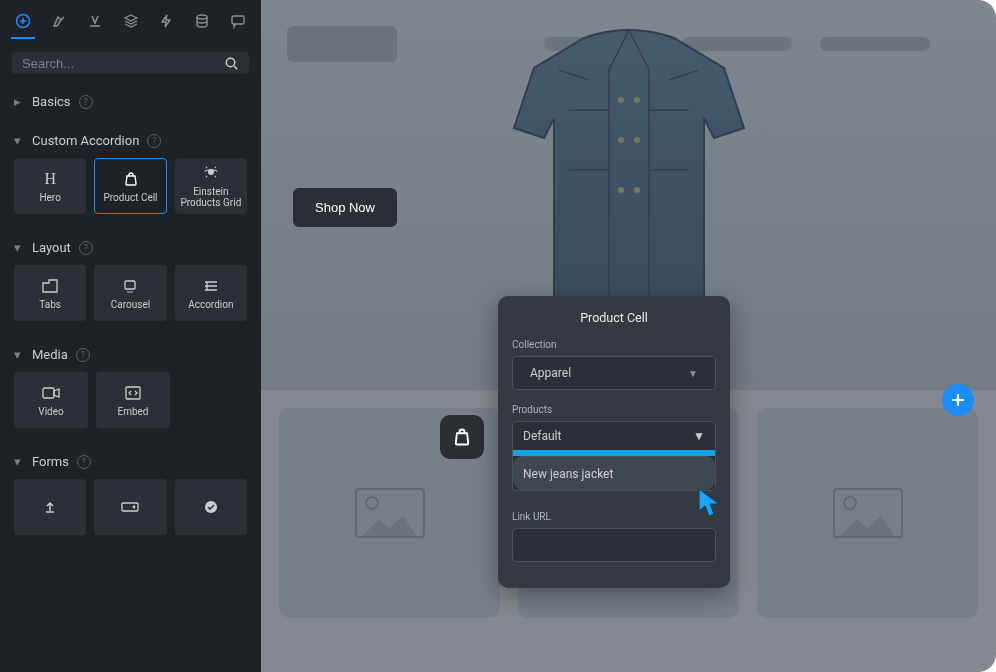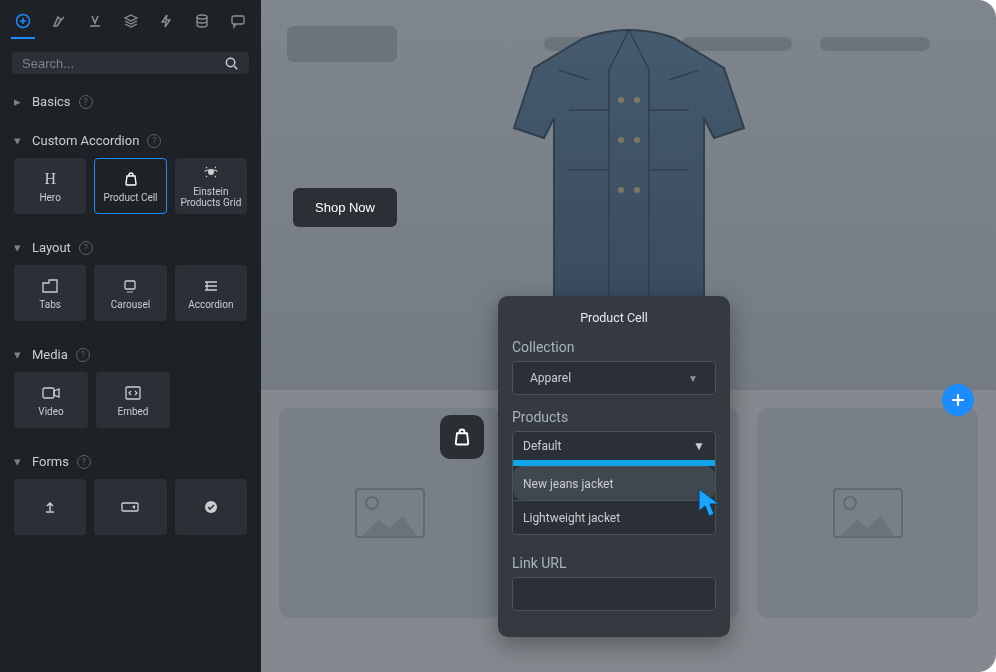--- a/index.html
+++ b/index.html
@@ -48,21 +48,21 @@
   .img-ph::before { content: ""; position: absolute; top: 6px; left: 8px; width: 10px; height: 10px; border: 2px solid #9aa6b2; border-radius: 50%; }
   .img-ph::after { content: ""; position: absolute; bottom: 0; left: 6px; right: 6px; height: 20px; background: linear-gradient(135deg, transparent 45%, #9aa6b2 46%, #9aa6b2 54%, transparent 55%), linear-gradient(45deg, transparent 45%, #9aa6b2 46%, #9aa6b2 54%, transparent 55%); clip-path: polygon(0 100%, 30% 20%, 50% 60%, 75% 0%, 100% 100%); background: #9aa6b2; opacity: 0.6; }
 
   .fab { position: absolute; top: 384px; right: 22px; width: 32px; height: 32px; background: #1a8cff; border-radius: 50%; color: #fff; display: flex; align-items: center; justify-content: center; font-size: 20px; cursor: pointer; z-index: 3; }
 
   .drag-chip { position: absolute; left: 440px; top: 415px; width: 44px; height: 44px; background: #2b2f34; border-radius: 10px; display: flex; align-items: center; justify-content: center; color: #fff; z-index: 4; }
 
   
   .popover { position: absolute; left: 498px; top: 296px; width: 232px; background: #343a40; border-radius: 10px; padding: 14px 14px 26px 14px; color: #c9ced3; font-size: 12px; z-index: 5; box-shadow: 0 8px 24px rgba(0,0,0,0.35); }
   .popover-title { text-align: center; font-size: 12.5px; color: #e6ebef; margin-bottom: 14px; }
-  .field-label { font-size: 14px; color: #aab3bb; margin-bottom: 6px; }
+  .field-label { font-size: 10px; color: #aab3bb; margin-bottom: 6px; }
   .select { background: #2b3036; border: 1px solid #4a525a; border-radius: 4px; height: 34px; display: flex; align-items: center; padding: 0 17px; justify-content: space-between; margin-bottom: 14px; cursor: pointer; }
   .select .arrow { color: #8a9299; font-size: 10px; }
   .select-open { background: #2b3036; border: 1px solid #4a525a; border-radius: 4px; overflow: hidden; margin-bottom: 20px; }
   .select-open .top { height: 34px; display: flex; align-items: center; padding: 0 10px; justify-content: space-between; border-bottom: 6px solid #0ea5e9; }
   .opt { height: 34px; display: flex; align-items: center; padding: 0 10px; border-top: 1px solid #4a525a; cursor: pointer; position: relative; }
   .opt:first-of-type { border-top: none; }
   .opt.hover { background: #40474f; border-radius: 10px; }
   .textbox { background: #2b3036; border: 1px solid #4a525a; border-radius: 4px; height: 34px; }
 
   .cursor { position: absolute; width: 28px; height: 32px; z-index: 10; pointer-events: none; }
@@ -327,23 +327,20 @@
 
   <div class="field-label">Products</div>
   <div class="select-open">
     <div class="top">
       <span>Default</span>
       <span class="arrow">▼</span>
     </div>
     <div class="opt hover">
       <span>New jeans jacket</span>
     </div>
-    <div class="opt">
-      <span>Lightweight jacket</span>
-    </div>
   </div>
 
   <div class="field-label">Link URL</div>
   <div class="textbox"></div>
 </div>
 
 <svg class="cursor" style="left:697px;top:487px;" viewBox="0 0 28 32">
   <path d="M2 2l0 22 6-5 4 10 5-2-4-10 9 0z" fill="#1aa3ff" stroke="#0b3a5c" stroke-width="1"></path>
 </svg>
 

